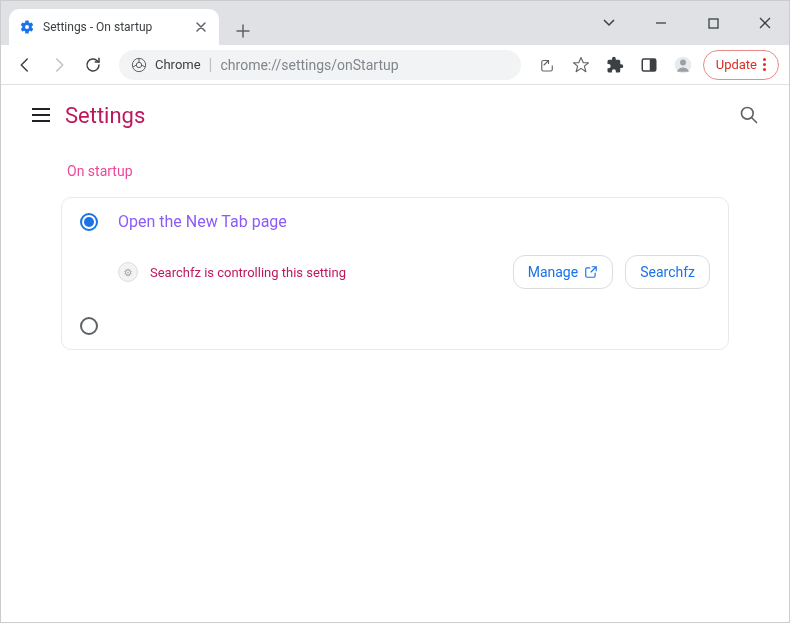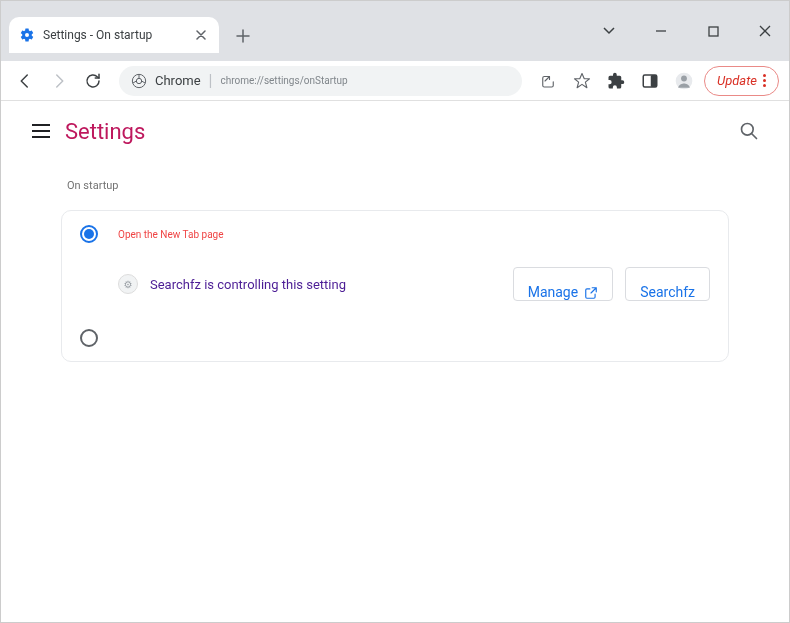--- a/index.html
+++ b/index.html
@@ -1,58 +1,58 @@
 <!DOCTYPE html>
 <html><head>
   <meta charset="utf-8">
   <style>
     * { margin: 0; padding: 0; box-sizing: border-box; font-family: -apple-system, BlinkMacSystemFont, "Segoe UI", Roboto, Arial, sans-serif; }
     body { width: 790px; height: 623px; background: #fff; border: 1px solid #ccc; overflow: hidden; position: relative; }
     
-    .titlebar { height: 60px; display: flex; align-items: center; background: #dfe1e5; }
+    .titlebar { height: 44px; display: flex; align-items: flex-end; background: #dfe1e5; }
     .tab { display: flex; align-items: center; height: 36px; background: #fff; border-radius: 10px 10px 0 0; margin-top: 8px; margin-left: 8px; padding: 0 10px; min-width: 210px; gap: 8px; }
     .tab-title { font-size: 12px; color: #3c4043; flex: 1; }
     .gear-favicon { width: 16px; height: 16px; display: flex; align-items: center; justify-content: center; }
     .tab-close { width: 16px; height: 16px; display: flex; align-items: center; justify-content: center; cursor: pointer; color: #5f6368; }
     .newtab { width: 28px; height: 28px; margin-top: 10px; margin-left: 10px; display: flex; align-items: center; justify-content: center; cursor: pointer; border-radius: 50%; }
     .window-controls { margin-left: auto; display: flex; align-items: center; height: 44px; padding-right: 4px; gap: 12px; }
     .wc { width: 40px; height: 32px; display: flex; align-items: center; justify-content: center; cursor: pointer; color: #3c4043; }
     
     .toolbar { height: 40px; display: flex; align-items: center; padding: 0 10px; gap: 6px; background: #fff; border-bottom: 1px solid #e0e0e0; }
     .tb-btn { width: 28px; height: 28px; display: flex; align-items: center; justify-content: center; cursor: pointer; color: #5f6368; border-radius: 50%; }
     .tb-btn.disabled { color: #bdc1c6; cursor: default; }
     .omnibox { flex: 1; height: 30px; background: #f1f3f4; border-radius: 15px; display: flex; align-items: center; padding: 0 12px; gap: 8px; margin: 0 6px; }
     .omni-chrome { font-size: 13px; color: #3c4043; }
     .omni-sep { color: #bdc1c6; }
-    .omni-url { font-size: 10px; color: #80868b; }
-    .update-btn { height: 30px; border: 1.5px solid #ea8a87; color: #d93025; border-radius: 15px; padding: 0 12px; display: flex; align-items: center; gap: 6px; font-size: 13px; cursor: pointer; background: #fff; font-style: italic; }
+    .omni-url { font-size: 14px; color: #80868b; }
+    .update-btn { height: 30px; border: 1.5px solid #ea8a87; color: #d93025; border-radius: 15px; padding: 0 12px; display: flex; align-items: center; gap: 6px; font-size: 13px; cursor: pointer; background: #fff; }
     .more-dots { display: flex; flex-direction: column; gap: 2px; }
     .more-dots span { width: 3px; height: 3px; background: #d93025; border-radius: 50%; }
     
     .app-header { height: 60px; display: flex; align-items: center; padding: 0 20px; }
     .menu-btn { width: 40px; height: 40px; display: flex; align-items: center; justify-content: center; cursor: pointer; }
     .menu-lines { display: flex; flex-direction: column; gap: 4px; }
     .menu-lines span { width: 18px; height: 2px; background: #202124; }
     .page-title { font-size: 22px; color: #be185d; margin-left: 4px; }
     .search-btn { margin-left: auto; width: 40px; height: 40px; display: flex; align-items: center; justify-content: center; cursor: pointer; }
     
     .content { padding: 0 60px; }
-    .section-title { font-size: 11px; color: #737373; padding: 18px 6px 18px 6px; }
+    .section-title { font-size: 14px; color: #ec4899; padding: 18px 6px 18px 6px; }
     .card { border: 1px solid #e8eaed; border-radius: 10px; background: #fff; }
     .option { padding: 14px 18px; display: flex; align-items: center; gap: 20px; cursor: pointer; }
-    .option-label { font-size: 10px; color: #ef4444; }
+    .option-label { font-size: 16px; color: #8b5cf6; }
     
     .radio-outer { width: 18px; height: 18px; border: 2px solid #5f6368; border-radius: 50%; display: flex; align-items: center; justify-content: center; }
     .radio-outer.checked { border-color: #1a73e8; }
     .radio-inner { width: 10px; height: 10px; background: #1a73e8; border-radius: 50%; }
     
     .controlled-row { padding: 10px 18px 14px 56px; display: flex; align-items: center; gap: 12px; }
     .ext-icon { width: 20px; height: 20px; background: #f1f3f4; border-radius: 50%; border: 1px solid #ddd; display: flex; align-items: center; justify-content: center; font-size: 10px; color: #9aa0a6; }
-    .controlled-text { font-size: 13px; color: #4c1d95; flex: 1; }
-    .btn { height: 34px; padding: 0 14px; border: 1px solid #dadce0; border-radius: 4px; background: #fff; cursor: pointer; font-size: 14px; color: #1a73e8; display: flex; align-items: flex-end; gap: 6px; }
+    .controlled-text { font-size: 13px; color: #be185d; flex: 1; }
+    .btn { height: 34px; padding: 0 14px; border: 1px solid #dadce0; border-radius: 12px; background: #fff; cursor: pointer; font-size: 14px; color: #1a73e8; display: flex; align-items: center; gap: 6px; }
     
     svg { display: block; }
   </style>
 </head>
 <body>
 
 <div class="titlebar">
   <div class="tab">
     <span class="gear-favicon">
       <svg width="16" height="16" viewBox="0 0 24 24" fill="#1a73e8">

